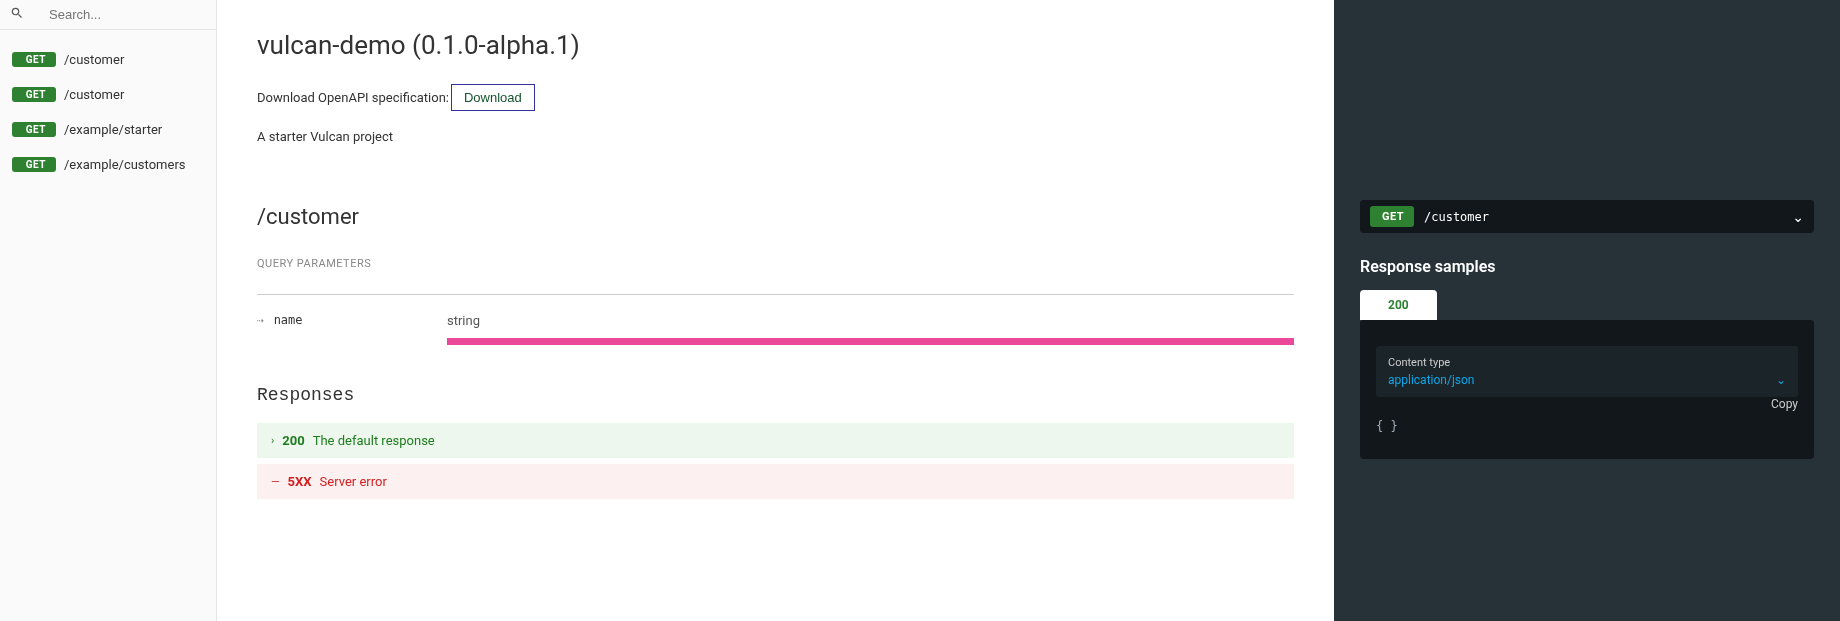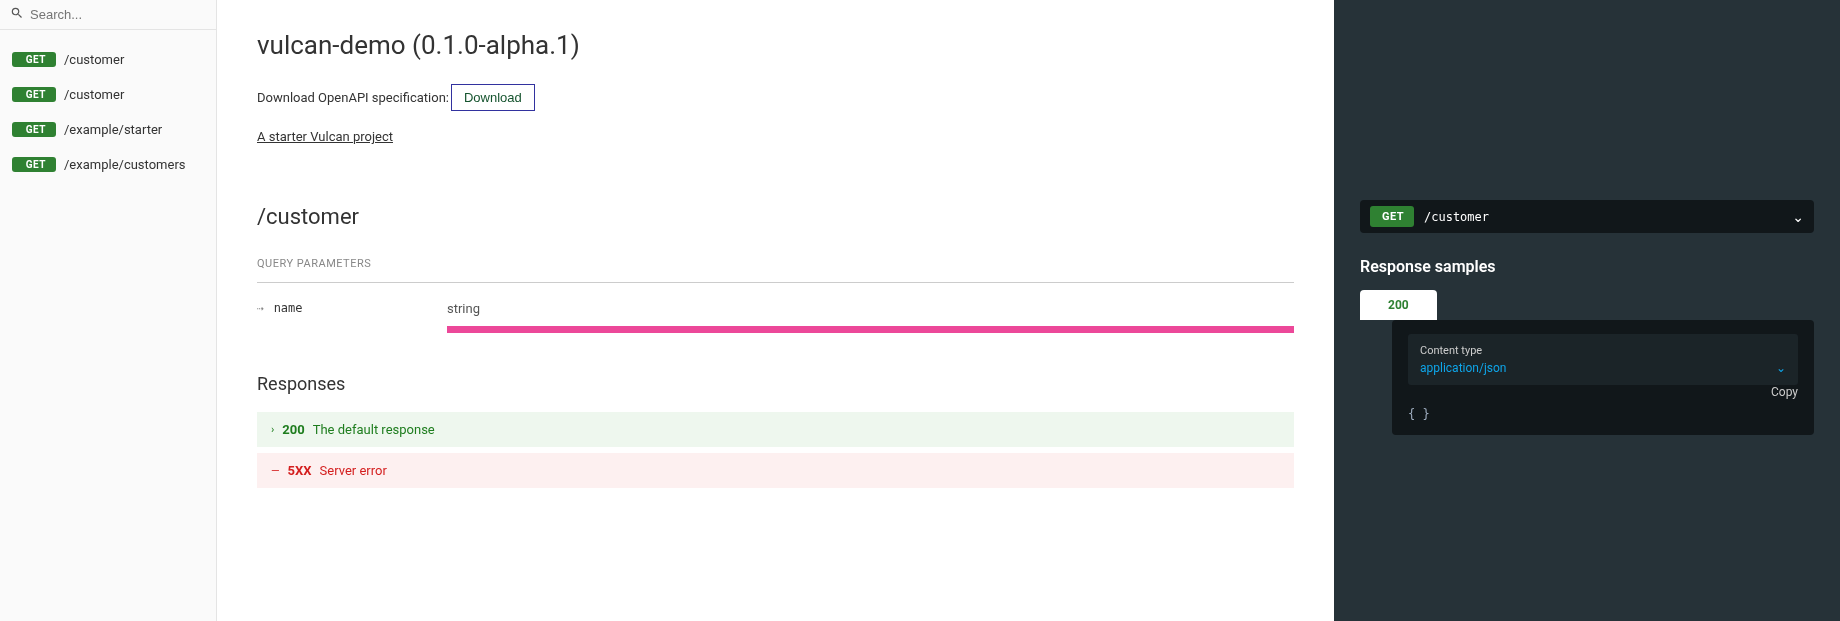--- a/index.html
+++ b/index.html
@@ -2,53 +2,53 @@
 <html><head>
 <meta charset="utf-8">
 <style>
 * { box-sizing: border-box; margin: 0; padding: 0; }
 body { font-family: -apple-system, BlinkMacSystemFont, "Segoe UI", Roboto, sans-serif; font-size: 14px; color: #333; display: flex; height: 621px; overflow: hidden; }
 
 
 .sidebar { width: 217px; background: #fafafa; border-right: 1px solid #e4e4e4; display: flex; flex-direction: column; }
 .search-wrap { padding: 6px 10px; border-bottom: 1px solid #e4e4e4; display: flex; align-items: center; gap: 6px; }
 .search-wrap svg { width: 14px; height: 14px; fill: #555; }
-.search-input { border: none; background: transparent; outline: none; font-size: 13px; width: 100%; color: #555; }
+.search-input { border: none; background: transparent; outline: none; font-size: 13px; width: 100%; color: #555; margin-left: 19px; }
 .nav { padding-top: 12px; }
 .nav-item { display: flex; align-items: center; gap: 8px; padding: 10px 12px; cursor: pointer; font-size: 13px; color: #333; }
 .method-badge { background: #2f8132; color: #fff; font-size: 10px; font-weight: 700; padding: 2px 10px 2px 8px; border-radius: 3px; min-width: 44px; text-align: right; letter-spacing: 0.5px; }
 
 
 .main { flex: 1; background: #fff; padding: 30px 40px; overflow-y: auto; }
 .title { font-size: 26px; font-weight: 400; color: #333; margin-bottom: 24px; }
 .spec-row { font-size: 13px; color: #333; display: flex; align-items: center; gap: 2px; margin-bottom: 18px; }
 .download-btn { border: 1px solid #32329f; color: #14532d; background: #fff; padding: 5px 12px; font-size: 13px; cursor: pointer; }
-.desc { font-size: 13px; color: #333; margin-bottom: 60px; text-decoration: underline; }
+.desc { font-size: 13px; color: #333; margin-bottom: 60px; }
 .endpoint-title { font-size: 22px; font-weight: 400; color: #333; margin-bottom: 28px; }
-.section-label { font-size: 11px; letter-spacing: 0.5px; color: #888; text-transform: uppercase; border-bottom: 1px solid #ccc; padding-bottom: 12px; margin-bottom: 18px; }
+.section-label { font-size: 11px; letter-spacing: 0.5px; color: #888; text-transform: uppercase; border-bottom: 1px solid #ccc; padding-bottom: 24px; margin-bottom: 18px; }
 .param-row { display: flex; align-items: flex-start; gap: 20px; margin-bottom: 40px; }
 .param-name-cell { width: 170px; display: flex; align-items: center; gap: 10px; font-family: Menlo, Monaco, Consolas, monospace; font-size: 12px; color: #333; }
 .param-arrow { color: #888; font-size: 11px; }
 .param-type-cell { flex: 1; border-bottom: 7px solid #ec4899; padding-bottom: 10px; font-size: 13px; color: #555; }
-.responses-heading { font-size: 18px; font-weight: 400; color: #333; margin-bottom: 18px; margin-top: 30px; }
+.responses-heading { font-size: 18px; font-weight: 400; color: #333; margin-bottom: 18px; margin-top: 30px; font-family: Liberation Mono, monospace; }
 .response-row { padding: 10px 14px; margin-bottom: 6px; display: flex; align-items: center; gap: 8px; font-size: 13px; cursor: pointer; }
 .response-success { background: #eef7ee; color: #1e7d1e; }
 .response-error { background: #fdf0f0; color: #d41f1f; }
 .resp-chevron { font-size: 11px; }
 .resp-code { font-weight: 700; }
 
 
 .right { width: 506px; background: #263238; color: #fff; padding: 200px 26px 26px 26px; overflow-y: auto; }
 .endpoint-bar { background: #11171a; border-radius: 4px; display: flex; align-items: center; padding: 6px 10px; gap: 10px; cursor: pointer; margin-bottom: 24px; }
 .endpoint-bar .method-badge { background: #2f8132; font-size: 11px; padding: 4px 10px; }
 .endpoint-path { font-family: Menlo, Monaco, Consolas, monospace; font-size: 12px; color: #fff; flex: 1; }
 .endpoint-bar .chev { color: #fff; }
 .samples-h { font-size: 16px; font-weight: 600; margin-bottom: 14px; }
 .tab-200 { background: #fff; color: #2f8132; font-weight: 700; font-size: 12px; padding: 8px 28px; border-radius: 4px 4px 0 0; display: inline-block; cursor: pointer; margin-bottom: 0; }
-.sample-box { background: #11171a; border-radius: 4px; padding: 14px 16px; margin-left: 32px; }
+.sample-box { background: #11171a; border-radius: 4px; padding: 26px 16px; }
 .content-type-label { font-size: 11px; color: #ccc; margin-bottom: 4px; }
 .content-type-inner { background: #1b2428; padding: 10px 12px; border-radius: 3px; }
 .content-type-val { font-size: 12px; color: #0ea5e9; display: flex; align-items: center; justify-content: space-between; }
 .copy-row { text-align: right; font-size: 12px; color: #ccc; margin-bottom: 8px; cursor: pointer; }
 .json-body { font-family: Menlo, Monaco, Consolas, monospace; font-size: 12px; color: #a0aec0; }
 </style>
 </head>
 <body>
 
 <aside class="sidebar">

